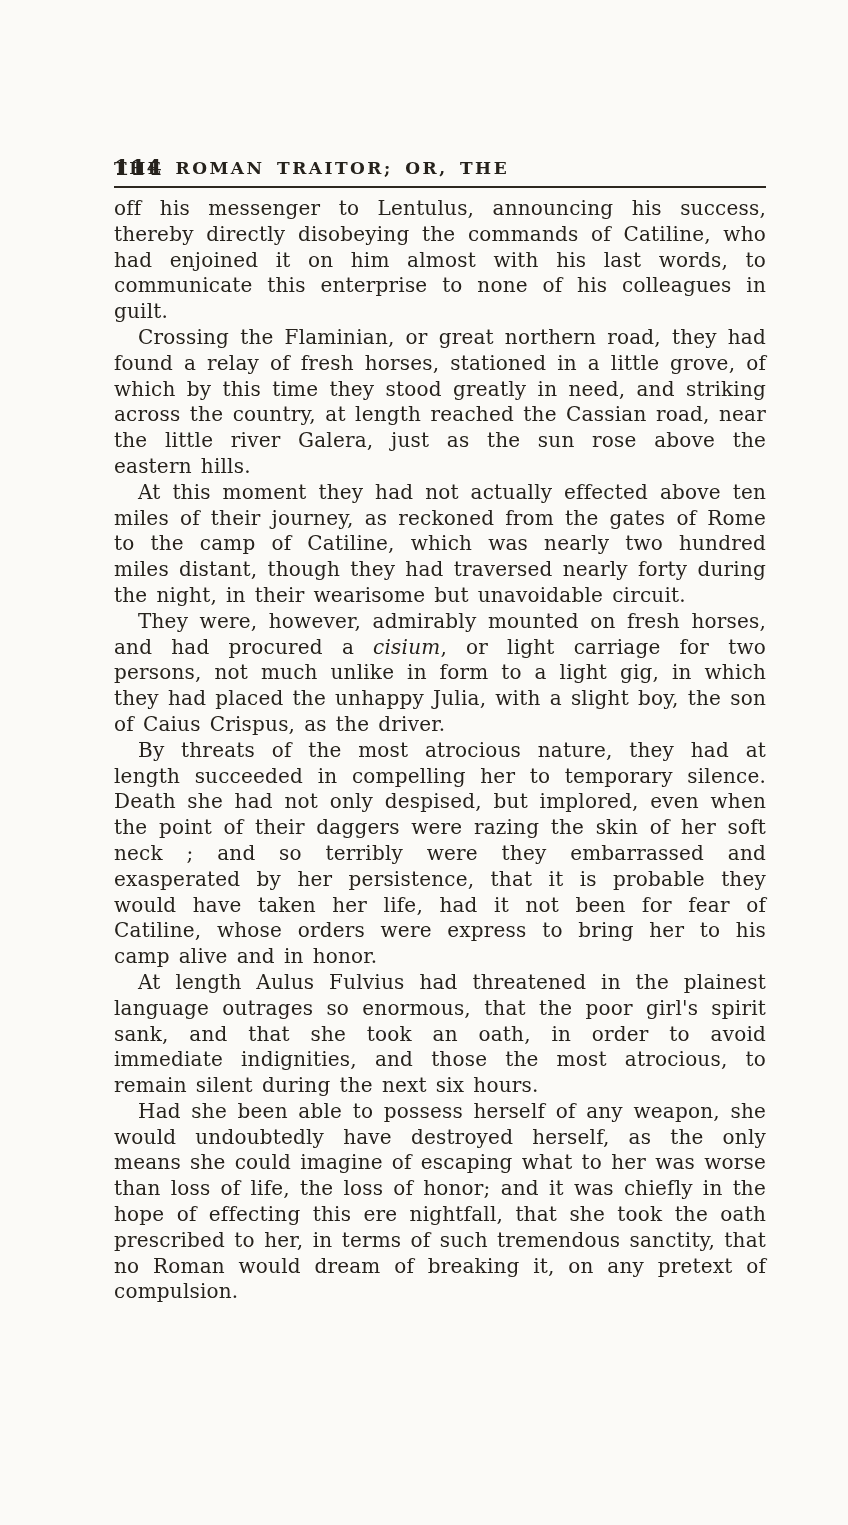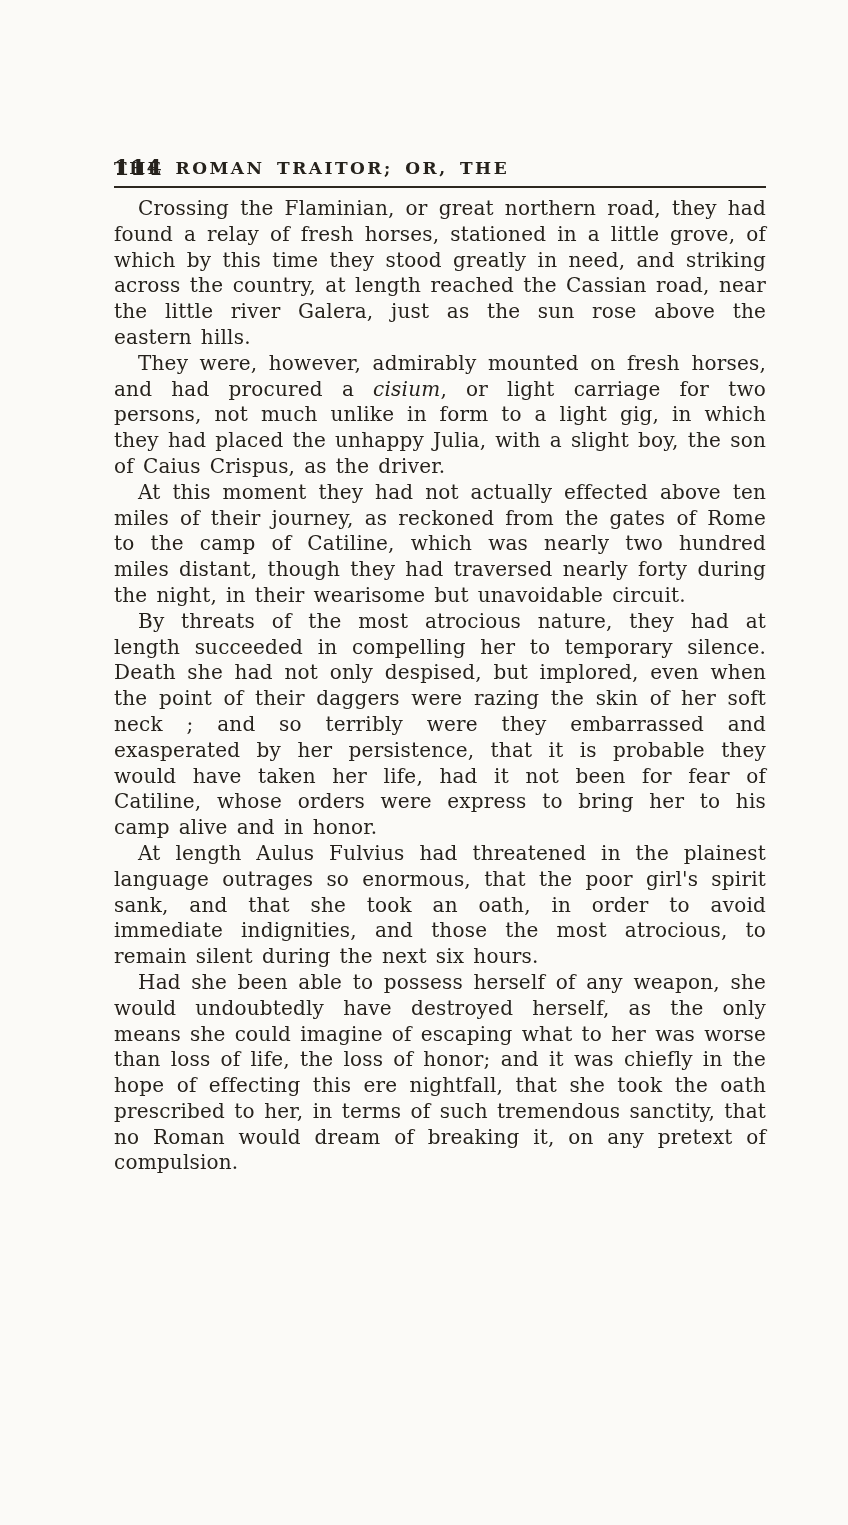--- a/index.html
+++ b/index.html
@@ -74,20 +74,21 @@
 </head>
 <body>
 
 <div class="page">
   <div class="header">
     <span class="page-number">114</span>
     <span class="running-title">THE ROMAN TRAITOR; OR, THE</span>
   </div>
   <div class="header-rule"></div>
   <div class="body-text">
+      <p class=""><span>off his messenger to Lentulus, announcing his success, thereby directly disobeying the commands of Catiline, who had enjoined it on him almost with his last words, to communicate this enterprise to none of his colleagues in guilt.</span></p>
       <p class="indent"><span>Crossing the Flaminian, or great northern road, they had found a relay of fresh horses, stationed in a little grove, of which by this time they stood greatly in need, and striking across the country, at length reached the Cassian road, near the little river Galera, just as the sun rose above the eastern hills.</span></p>
+      <p class="indent"><span>At this moment they had not actually effected above ten miles of their journey, as reckoned from the gates of Rome to the camp of Catiline, which was nearly two hundred miles distant, though they had traversed nearly forty during the night, in their wearisome but unavoidable circuit.</span></p>
       <p class="indent"><span>They were, however, admirably mounted on fresh horses, and had procured a </span><span class="seg-italic">cisium</span><span>, or light carriage for two persons, not much unlike in form to a light gig, in which they had placed the unhappy Julia, with a slight boy, the son of Caius Crispus, as the driver.</span></p>
-      <p class="indent"><span>At this moment they had not actually effected above ten miles of their journey, as reckoned from the gates of Rome to the camp of Catiline, which was nearly two hundred miles distant, though they had traversed nearly forty during the night, in their wearisome but unavoidable circuit.</span></p>
       <p class="indent"><span>By threats of the most atrocious nature, they had at length succeeded in compelling her to temporary silence. Death she had not only despised, but implored, even when the point of their daggers were razing the skin of her soft neck ; and so terribly were they embarrassed and exasperated by her persistence, that it is probable they would have taken her life, had it not been for fear of Catiline, whose orders were express to bring her to his camp alive and in honor.</span></p>
       <p class="indent"><span>At length Aulus Fulvius had threatened in the plainest language outrages so enormous, that the poor girl's spirit sank, and that she took an oath, in order to avoid immediate indignities, and those the most atrocious, to remain silent during the next six hours.</span></p>
       <p class="indent"><span>Had she been able to possess herself of any weapon, she would undoubtedly have destroyed herself, as the only means she could imagine of escaping what to her was worse than loss of life, the loss of honor; and it was chiefly in the hope of effecting this ere nightfall, that she took the oath prescribed to her, in terms of such tremendous sanctity, that no Roman would dream of breaking it, on any pretext of compulsion.</span></p>
     </div>
 </div>
 
 </body></html>

